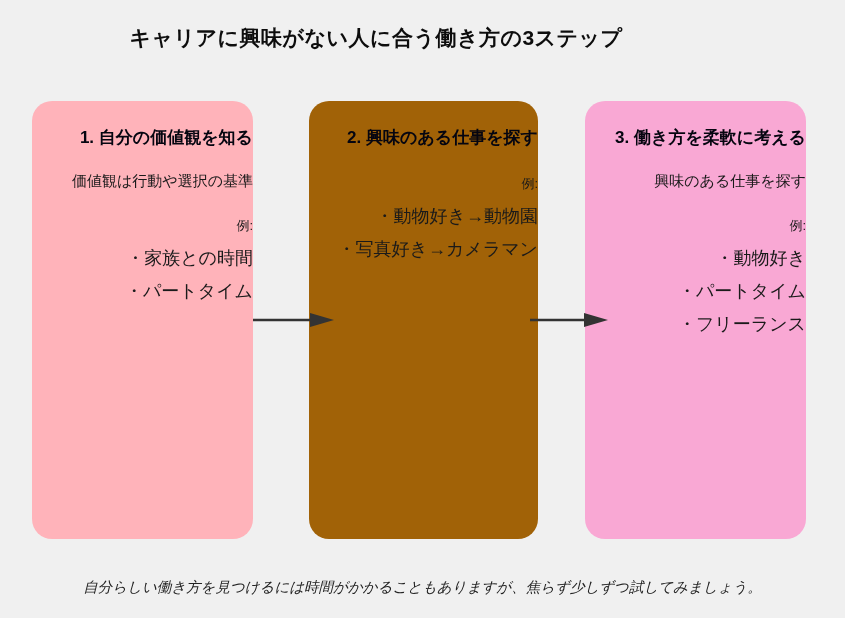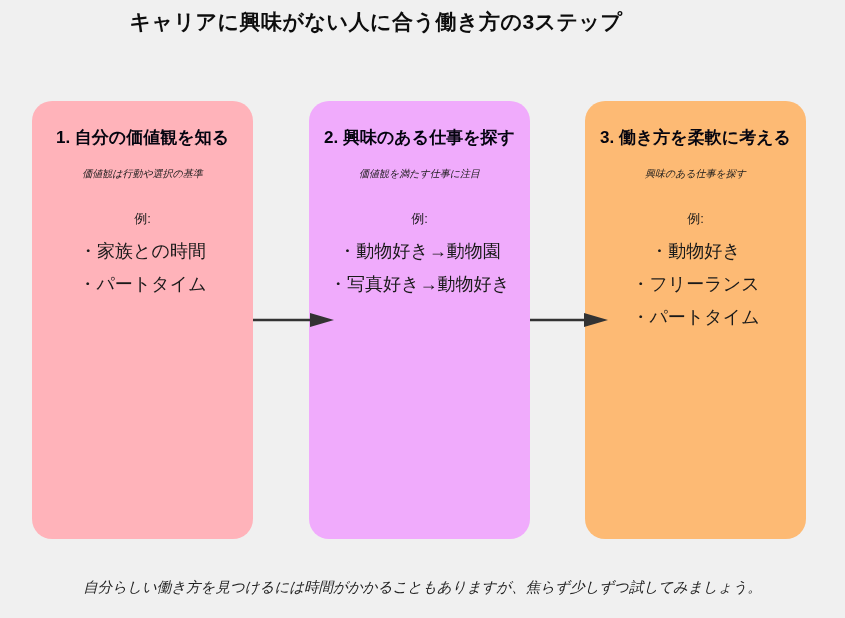--- a/index.html
+++ b/index.html
@@ -11,54 +11,53 @@
   }
   .canvas {
     position: relative;
     width: 845px;
     height: 618px;
     background: #f0f0f0;
     overflow: hidden;
   }
   .main-title {
     position: absolute;
-    top: 8px;
+    top: 24px;
     left: 0;
     width: 752px;
     text-align: center;
     font-size: 21px;
     font-weight: bold;
     color: #0d0d0d;
     letter-spacing: 0.5px;
   }
   .step-box {
     position: absolute;
     top: 101px;
     width: 221px;
     height: 438px;
     border-radius: 20px;
-    text-align: center;
+    text-align: right;
   }
   .step-box.s1 { left: 32px; }
   .step-box.s2 { left: 309px; }
   .step-box.s3 { left: 585px; }
   .box-title {
     margin-top: 27px;
     font-size: 17px;
     font-weight: bold;
     color: #050510;
     line-height: 20px;
     white-space: nowrap;
   }
   .box-sub {
-    margin-top: 16px;
-    font-size: 10px;
+    margin-top: 23px;
+    font-size: 15px;
     color: #1a1a1a;
     line-height: 19px;
-    font-style: italic;
   }
   .box-example {
     margin-top: 26px;
     font-size: 13px;
     color: #1a1a1a;
     line-height: 19px;
   }
   .box-item {
     margin-top: 14px;
     font-size: 18px;
@@ -92,35 +91,34 @@
   <div class="main-title">キャリアに興味がない人に合う働き方の3ステップ</div>
 
   <div class="step-box s1" style="background-color: rgb(255, 179, 186);">
     <div class="box-title">1. 自分の価値観を知る</div>
     <div class="box-sub">価値観は行動や選択の基準</div>
     <div class="box-example">例:</div>
     <div class="box-item">・家族との時間</div>
     <div class="box-item">・パートタイム</div>
   </div>
 
-  <div class="step-box s2" style="background-color: #f0abfc;">
+  <div class="step-box s2" style="background-color: #a16207; padding-left: 8px;">
     <div class="box-title">2. 興味のある仕事を探す</div>
-    <div class="box-sub">価値観を満たす仕事に注目</div>
     <div class="box-example">例:</div>
     <div class="box-item">・動物好き→動物園</div>
-    <div class="box-item">・写真好き→動物好き</div>
+    <div class="box-item">・写真好き→カメラマン</div>
   </div>
 
-  <div class="step-box s3" style="background-color: #fdba74;">
+  <div class="step-box s3" style="background-color: #f9a8d4;">
     <div class="box-title">3. 働き方を柔軟に考える</div>
     <div class="box-sub">興味のある仕事を探す</div>
     <div class="box-example">例:</div>
     <div class="box-item">・動物好き</div>
+    <div class="box-item">・パートタイム</div>
     <div class="box-item">・フリーランス</div>
-    <div class="box-item">・パートタイム</div>
   </div>
 
   <svg class="arrow-layer" width="845" height="618" viewBox="0 0 845 618" xmlns="http://www.w3.org/2000/svg">
     <g>
       <line x1="253" y1="320" x2="312" y2="320" stroke="#333333" stroke-width="2.5"></line>
       <polygon points="310,313 334,320 310,327" fill="#333333"></polygon>
     </g>
     <g>
       <line x1="530" y1="320" x2="586" y2="320" stroke="#333333" stroke-width="2.5"></line>
       <polygon points="584,313 608,320 584,327" fill="#333333"></polygon>

